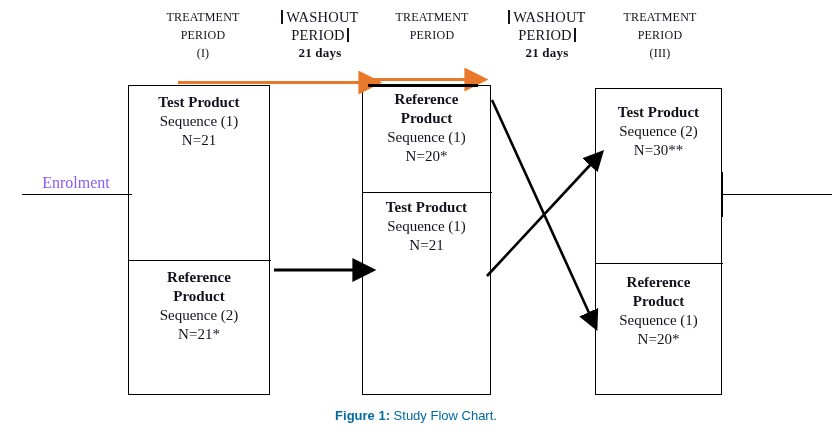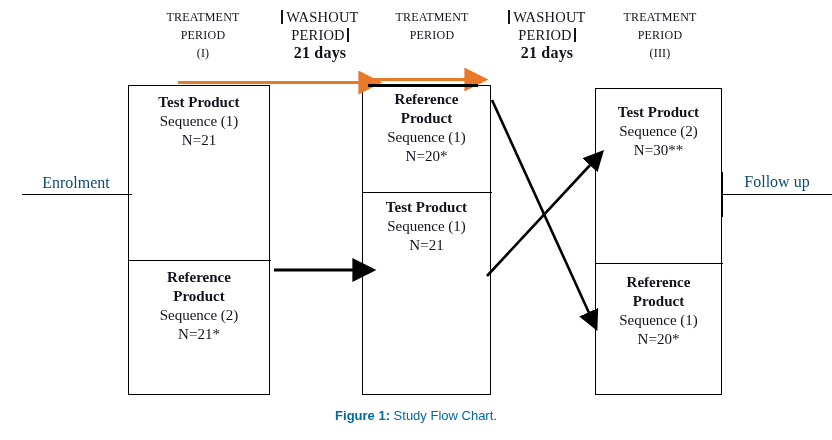--- a/index.html
+++ b/index.html
@@ -23,21 +23,21 @@
     text-align: center;
     font-family: "Liberation Serif", "DejaVu Serif", serif;
     font-size: 12px;
     line-height: 18px;
     color: #12121f;
     letter-spacing: .2px;
   }
   .col-head .ln1, .col-head .ln2 { display: block; }
   .col-head .ln3 { display: block; }
   .col-head.washout { font-size: 14.5px; }
-  .col-head.washout .ln3 { font-weight: bold; font-size: 16px; }
+  .col-head.washout .ln3 { font-weight: bold; font-size: 13px; }
   .col-head .bar {
     display: inline-block;
     width: 2px;
     height: 14px;
     background: #12121f;
     vertical-align: -2px;
   }
   .bar-left { margin-right: 3px; }
   .bar-right { margin-left: 2px; }
 
@@ -68,21 +68,21 @@
   }
   .cell .seq { display: block; }
   .cell .n   { display: block; }
 
   
   .side-label {
     position: absolute;
     text-align: center;
     font-size: 16px;
     line-height: 20px;
-    color: #0c4a6e;
+    color: #8b5cf6;
   }
   .side-label .title { display: block; white-space: nowrap; }
   .side-label .sub   { display: block; }
   .side-rule {
     position: absolute;
     height: 1.3px;
     background: #000000;
   }
   .side-tick {
     position: absolute;
@@ -143,23 +143,20 @@
     <span class="ln1">TREATMENT</span>
     <span class="ln2">PERIOD</span>
     <span class="ln3">(III)</span>
   </div>
 
   <div class="side-label" style="left:22px; top:173px; width:108px;">
     <span class="title">Enrolment</span>
   </div>
   <div class="side-rule" style="left:22px; top:194px; width:110px;"></div>
 
-  <div class="side-label" style="left:724px; top:172px; width:106px;">
-    <span class="title">Follow up</span>
-  </div>
   <div class="side-rule" style="left:722px; top:194px; width:110px;"></div>
   <div class="side-tick" style="left:722px; top:172px; height:45px;"></div>
 
   <div class="box" style="left:128px; top:85px; width:142px; height:310px;">
     <div class="divider" style="left:0; top:174px; width:142px;"></div>
 
     <div class="cell" style="top:7px;">
       <span class="prod">Test Product</span>
       <span class="seq">Sequence (1)</span>
       <span class="n">N=21</span>

